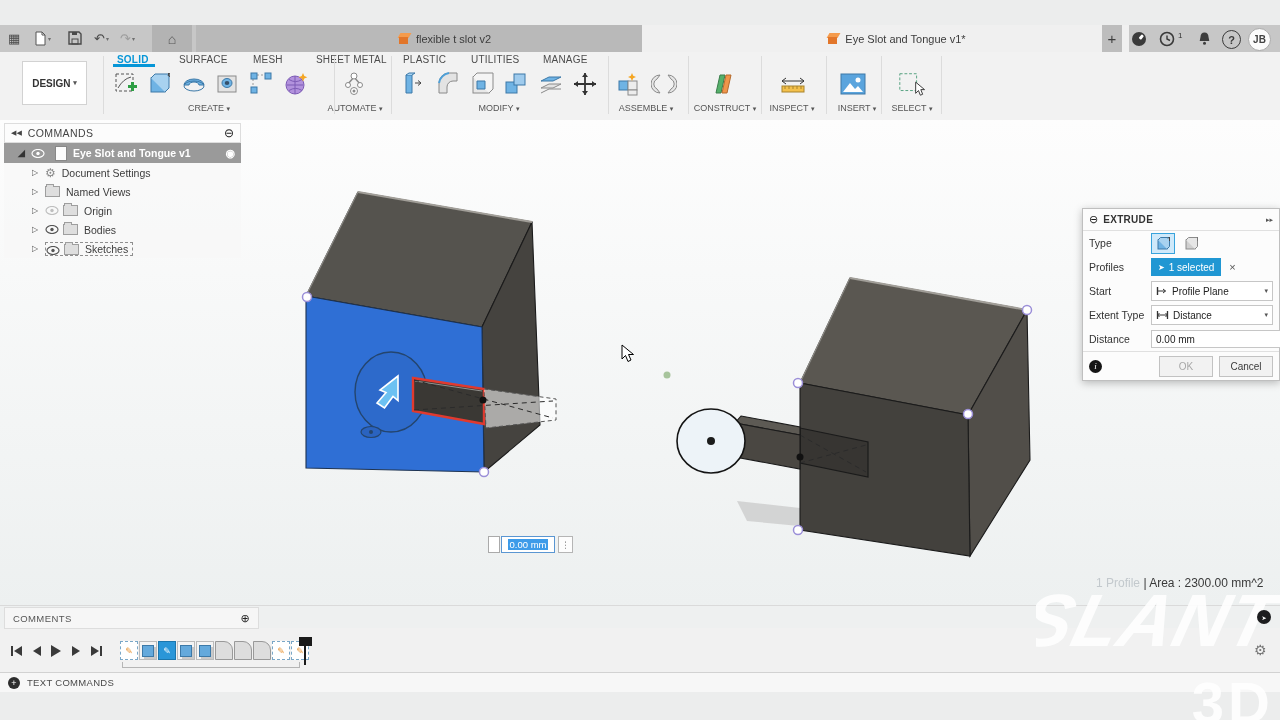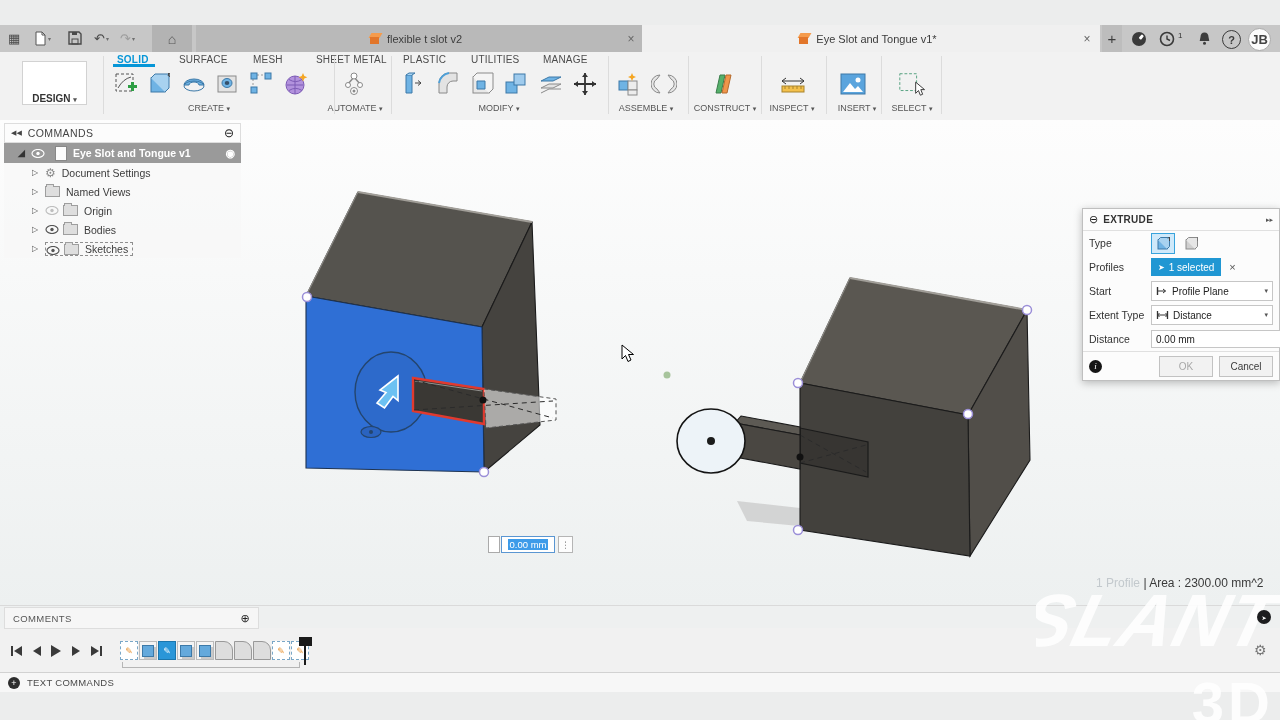--- a/index.html
+++ b/index.html
@@ -4,34 +4,34 @@
 <style>
   html,body{margin:0;padding:0;background:#dcdcdc;font-family:"Liberation Sans",sans-serif;}
   .stage{position:relative;width:1280px;height:720px;background:#eceded;overflow:hidden;
          -webkit-font-smoothing:antialiased;}
   
   .titlebar{position:absolute;left:0;top:25px;width:1280px;height:27px;background:#c7c7c7;}
   .appico{position:absolute;top:4px;height:18px;display:flex;align-items:center;color:#4a4a4a;}
   .tinycaret{font-size:6px;color:#6e6e6e;margin-left:1px;}
   .home-tab{position:absolute;left:152px;top:0;width:40px;height:27px;background:#b3b3b3;
             display:flex;align-items:center;justify-content:center;color:#555;font-size:14px;}
-  .doc-tab{position:absolute;top:0;height:27px;display:flex;align-items:center;font-size:11px;color:#3c3c3c;}
+  .doc-tab{position:absolute;top:0;height:27px;display:flex;align-items:center;font-size:11px;color:#3c3c3c;padding-left:29px;}
   .doc-tab .lbl{margin:0 6px;}
   .tab-close{color:#666;font-size:12px;width:14px;text-align:center;cursor:default;}
   .cube-ico{width:11px;height:11px;position:relative;flex:0 0 11px;}
   .cube-ico .t{position:absolute;left:0;top:0;width:11px;height:5px;background:#f59b4c;transform:skewX(-30deg);}
   .cube-ico .f{position:absolute;left:0;top:4px;width:9px;height:7px;background:#e2762a;}
   .newtab{position:absolute;left:1102px;top:0;width:20px;height:27px;display:flex;align-items:center;justify-content:center;color:#3c3c3c;font-size:15px;background:#bdbdbd;}
   .tb-circle{position:absolute;top:5px;width:17px;height:17px;border-radius:50%;display:flex;align-items:center;justify-content:center;}
-  .avatar{position:absolute;left:1248px;top:3px;width:21px;height:21px;border-radius:50%;background:#fbfbfb;border:1px solid #a9a9a9;display:flex;align-items:center;justify-content:center;font-size:13px;color:#444;font-weight:bold;}
+  .avatar{position:absolute;left:1248px;top:3px;width:21px;height:21px;border-radius:50%;background:#fbfbfb;border:1px solid #a9a9a9;display:flex;align-items:center;justify-content:center;font-size:10px;color:#444;font-weight:bold;}
   .badge1{position:absolute;left:1178px;top:6px;font-size:8px;color:#333;}
   
   .ribbon{position:absolute;left:0;top:52px;width:1280px;height:68px;background:#f2f2f2;border-bottom:1px solid #d6d6d6;}
   .design-btn{position:absolute;left:22px;top:9px;width:63px;height:42px;background:#fff;border:1px solid #d2d2d2;
-              display:flex;align-items:flex-end;justify-content:center;font-size:10px;color:#333;font-weight:bold;}
+              display:flex;align-items:center;justify-content:center;font-size:10px;color:#333;font-weight:bold;}
   .rtab{position:absolute;top:2px;font-size:10px;color:#4c4c4c;letter-spacing:.2px;}
   .rtab.active{color:#0696d7;font-weight:bold;}
   .runderline{position:absolute;left:113px;top:12px;width:42px;height:3px;background:#0696d7;}
   .ric{position:absolute;top:18px;width:28px;height:28px;display:flex;align-items:center;justify-content:center;}
   .rlabel{position:absolute;top:51px;width:84px;text-align:center;font-size:9px;color:#555;}
   .rsep{position:absolute;top:4px;width:1px;height:58px;background:#dcdcdc;}
   
   .viewport{position:absolute;left:0;top:120px;width:1280px;height:487px;
             background:linear-gradient(#fdfdfd, #edf0f0);}
   

